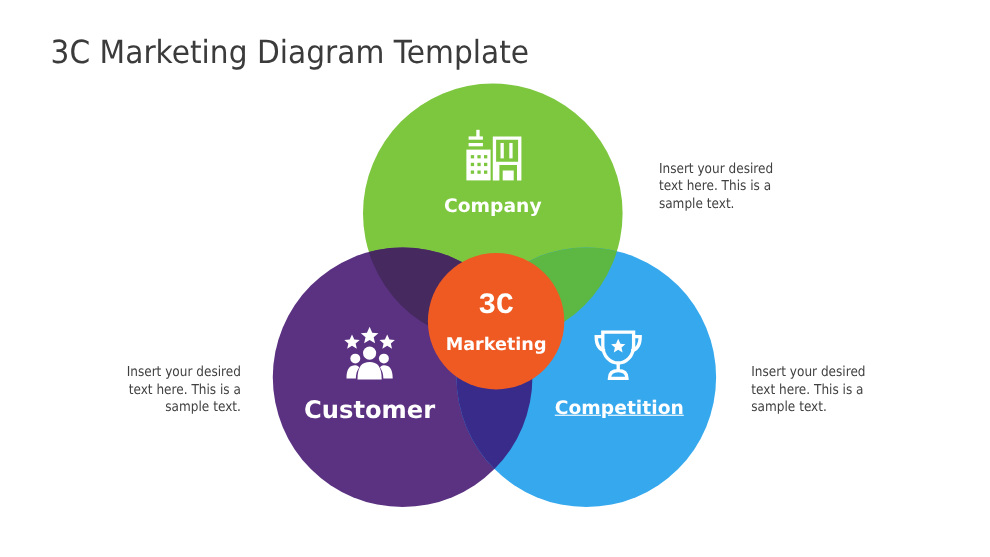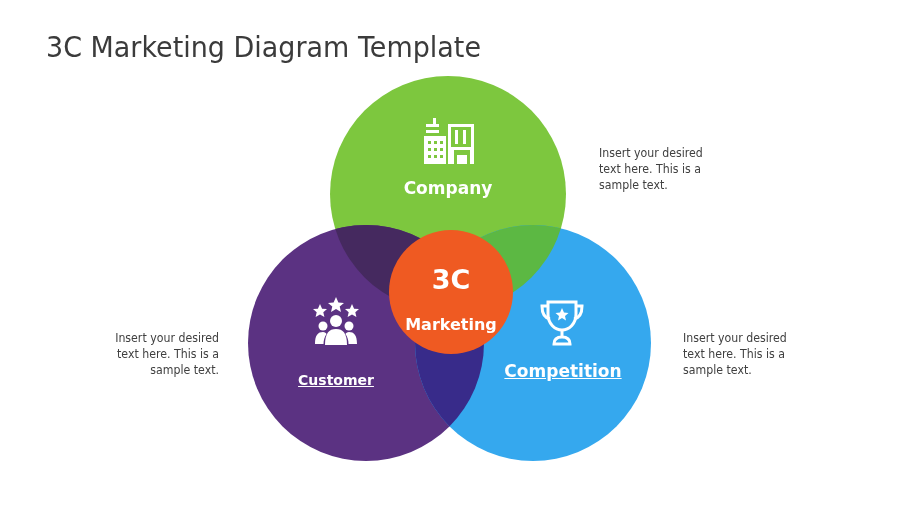--- a/index.html
+++ b/index.html
@@ -95,25 +95,25 @@
     <path d="M9 2 H37 V14 C37 24 30 30 23 30 C16 30 9 24 9 14 Z"></path>
     <path d="M9 6 H3 C3 14 6 18 11 19"></path>
     <path d="M37 6 H43 C43 14 40 18 35 19"></path>
     <line x1="23" y1="30" x2="23" y2="37"></line>
     <path d="M15 44 C15 39 18 37 23 37 C28 37 31 39 31 44 Z"></path>
   </g>
   <polygon fill="#ffffff" points="562,308 564,312.5 568.5,313 565,316 566,320.5 562,318 558,320.5 559,316 555.5,313 560,312.5"></polygon>
 </svg>
 
 <div class="label" style="left:448px; top:178px; font-size:17px; transform:translateX(-50%);">Company</div>
-<div class="label" style="left:336px; top:372px; font-size:14px; transform:translateX(-50%);text-decoration:underline;">Customer</div>
+<div class="label" style="left:336px; top:361px; font-size:22px; transform:translateX(-50%);">Customer</div>
 <div class="label" style="left:563px; top:361px; font-size:17px; transform:translateX(-50%);text-decoration:underline;">Competition</div>
 
-<div class="label" style="left:451px; top:264px; font-size:27px; transform:translateX(-50%);">3C</div>
-<div class="label" style="left:451px; top:303px; font-size:16px; transform:translateX(-50%);margin-top:12px;">Marketing</div>
+<div class="label" style="left:451px; top:264px; font-size:27px; transform:translateX(-50%);font-family:Liberation Mono, monospace;">3C</div>
+<div class="label" style="left:451px; top:303px; font-size:16px; transform:translateX(-50%);">Marketing</div>
 
 <div class="side-text left-align" style="left:599px; top:145px;">
   <span>Insert your desired</span>
   <span>text here. This is a</span>
   <span>sample text.</span>
 </div>
 <div class="side-text right-align" style="left:79px; top:330px;">
   <span>Insert your desired</span>
   <span>text here. This is a</span>
   <span>sample text.</span>

